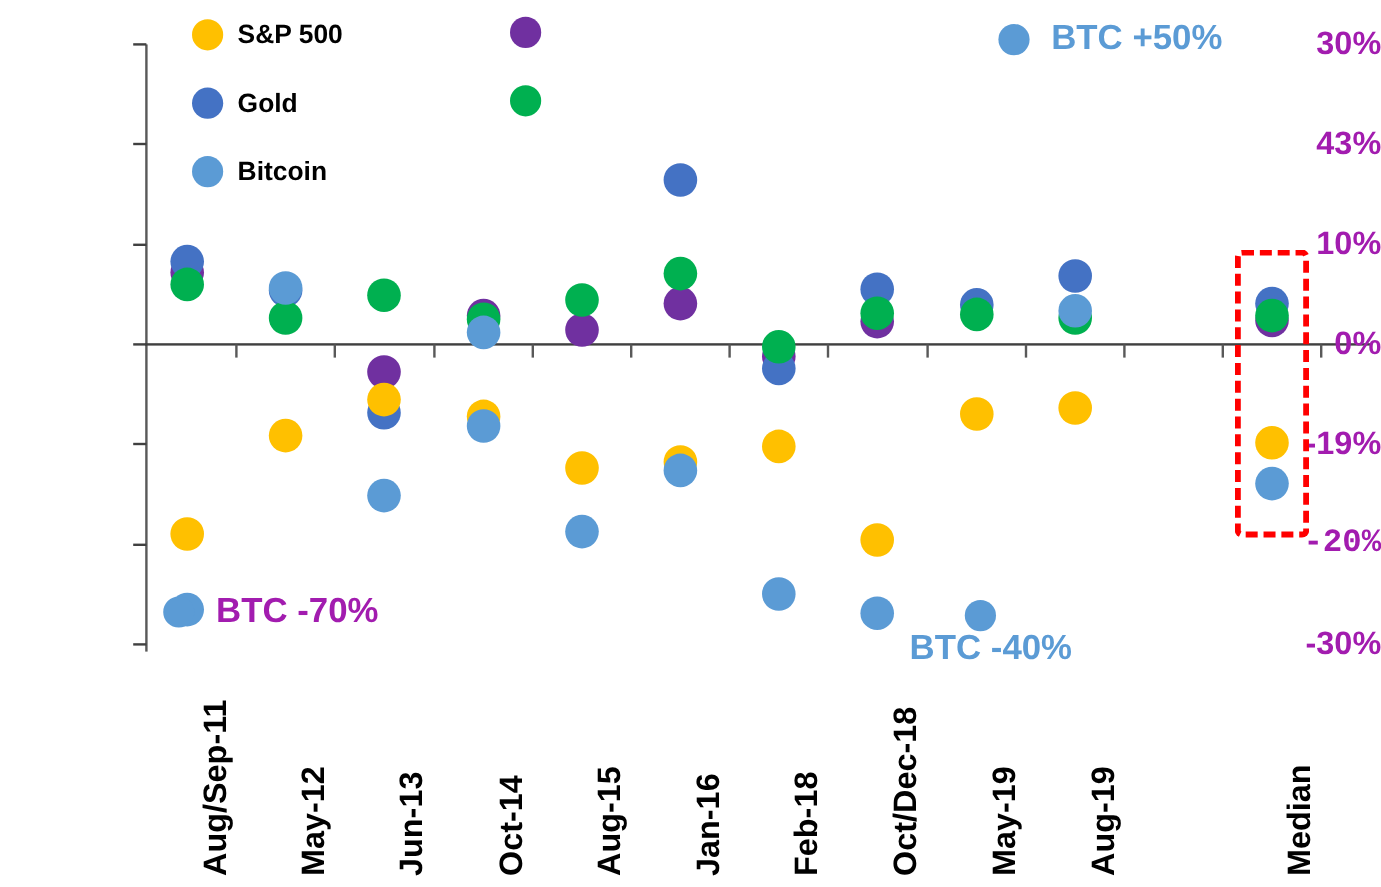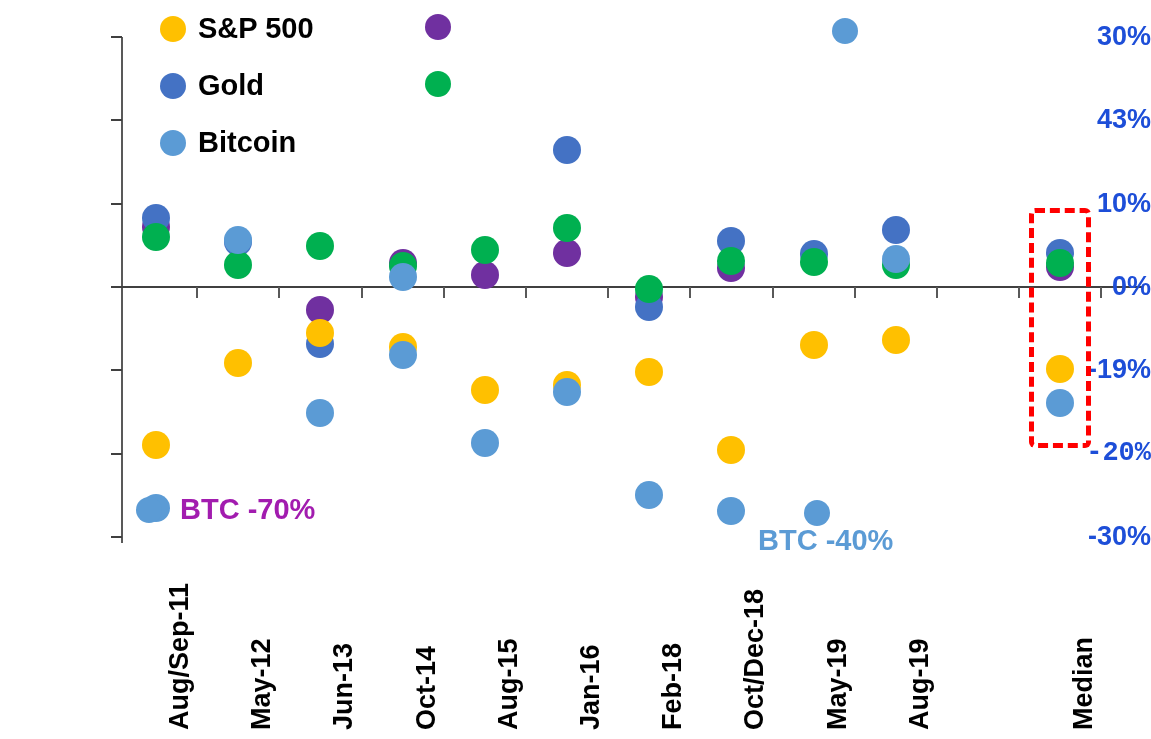--- a/index.html
+++ b/index.html
@@ -11,21 +11,21 @@
   #root{position:relative;width:1151px;height:739px;}
 
   
   .axis-line{position:absolute;background:#595959;}
   #y-axis{left:121px;top:37px;width:2px;height:506px;}
   #zero-line{left:121px;top:286px;width:1022px;height:2px;background:#404040;}
 
   .y-tick{position:absolute;left:111px;width:11px;height:2px;background:#404040;}
   .y-label{
     position:absolute;right:0;width:96px;text-align:right;
-    font-size:27px;font-weight:700;color:#1d4ed8;line-height:27px;
+    font-size:27px;font-weight:700;color:#a21caf;line-height:27px;
   }
   .x-tick{position:absolute;width:2px;height:11px;background:#595959;}
 
   
   .dot{position:absolute;border-radius:50%;}
   .dot.sz{width:28px;height:28px;}
 
   
   .xcat{
     position:absolute;
@@ -34,21 +34,21 @@
     transform:rotate(-90deg);
     white-space:nowrap;
     line-height:27px;
   }
 
   
   #legend{position:absolute;left:160px;top:14px;}
   .leg-item{position:absolute;display:flex;align-items:center;}
   .leg-swatch{width:26px;height:26px;border-radius:50%;flex:0 0 auto;}
   .leg-text{
-    margin-left:12px;font-size:29px;font-weight:700;color:#000000;
+    margin-left:12px;font-size:22px;font-weight:700;color:#000000;
     line-height:29px;white-space:nowrap;
   }
 
   
   .btc-ann{position:absolute;display:flex;align-items:center;}
   .btc-dot{width:26px;height:26px;border-radius:50%;flex:0 0 auto;}
   .btc-text{
     margin-left:18px;font-size:29px;font-weight:700;
     line-height:29px;white-space:nowrap;
   }
@@ -186,20 +186,21 @@
       <div class="leg-item" style="left: 265px; top: 0px;">
         <span class="leg-swatch" style="background: rgb(112, 48, 160);"></span>
       </div>
       <div class="leg-item" style="left: 265px; top: 57px;">
         <span class="leg-swatch" style="background: rgb(0, 176, 80);"></span>
       </div>
     </div>
 
   <div class="btc-ann" id="ann-plus50" style="left:832px;top:18px;">
     <span class="btc-dot" style="background: rgb(91, 155, 213);"></span>
+    <span class="btc-text" style="color: rgb(91, 155, 213);">BTC +50%</span>
   </div>
 
   <div class="btc-ann" id="ann-minus70" style="left:136px;top:495px;">
     <span class="btc-dot" style="background: rgb(91, 155, 213);"></span>
     <span class="btc-text" style="color: #a21caf;">BTC -70%</span>
   </div>
 
   <div class="btc-ann" id="ann-minus40" style="left:740px;top:500px;flex-direction:column;">
     <span class="btc-dot" style="background: rgb(91, 155, 213);"></span>
     <span class="btc-text" style="color: rgb(91, 155, 213);">BTC -40%</span>

